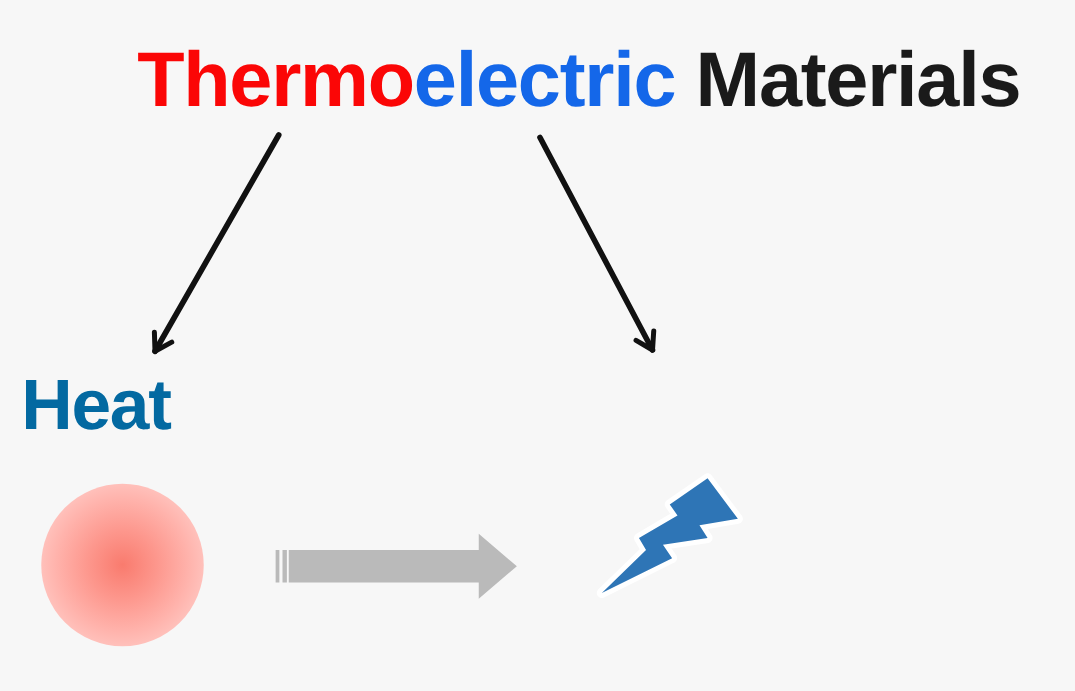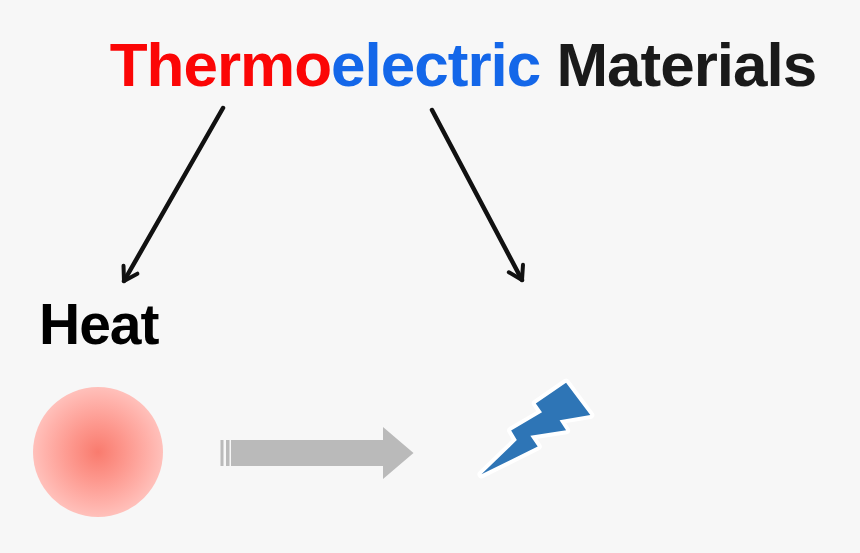--- a/index.html
+++ b/index.html
@@ -39,22 +39,22 @@
   .node-label {
     position: absolute;
     font-weight: bold;
     font-size: 57px;
     line-height: 1;
     letter-spacing: -1px;
     white-space: nowrap;
   }
   .label-heat {
     top: 296px;
-    left: 39px;
-    color: #000000;
+    left: 17px;
+    color: #0369a1;
   }
   .label-electricity {
     top: 293px;
     left: 391px;
     color: #1363dc;
   }
 
   .overlay-svg {
     position: absolute;
     top: 0;

